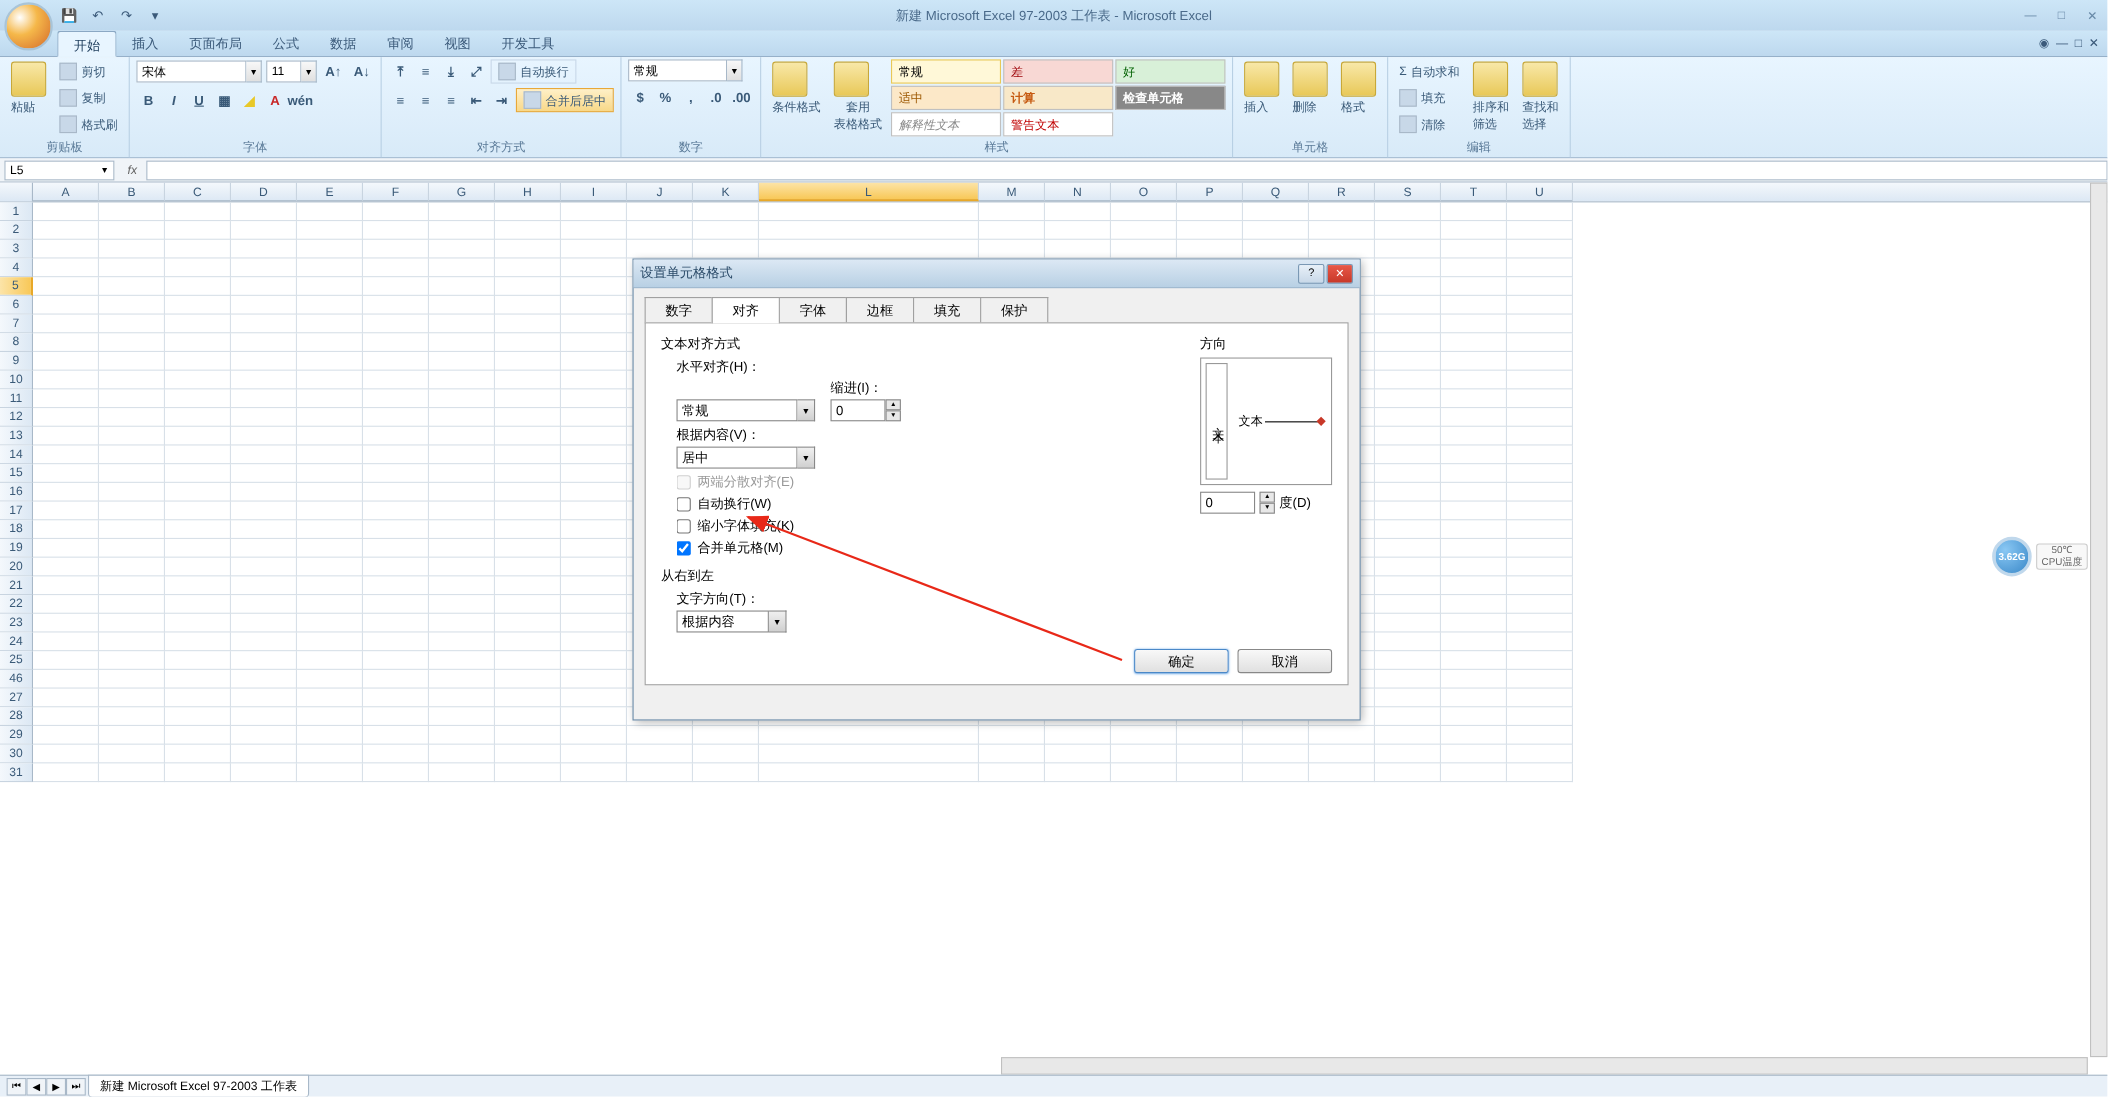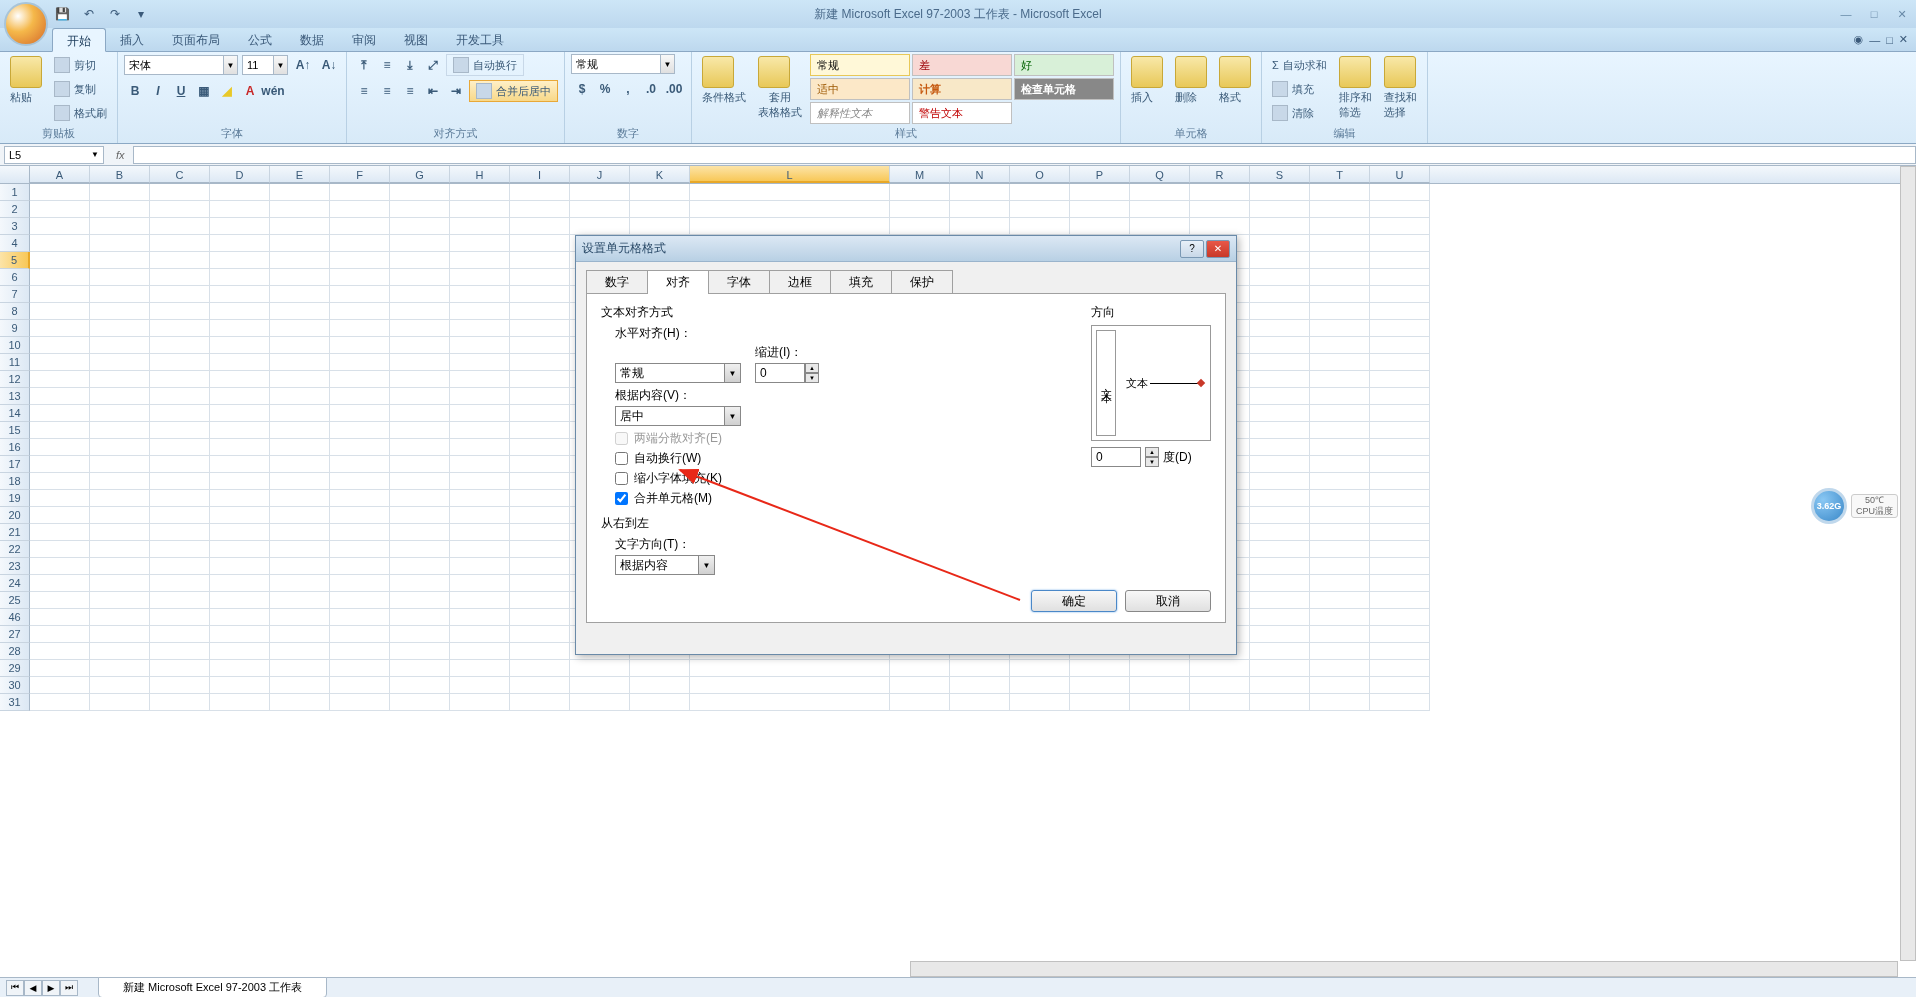--- a/index.html
+++ b/index.html
@@ -97,21 +97,21 @@
 .dlg-btn { width: 86px; height: 22px; border: 1px solid #888; background: linear-gradient(#f8f8f8,#e0e0e0); font-size: 12px; border-radius: 3px; }
 .dlg-btn.primary { border: 1px solid #4a88c8; box-shadow: 0 0 2px #6aa8e8; }
 
 
 .arrow { position: absolute; pointer-events: none; }
 
 
 .sheet-tabs { position: absolute; bottom: 0; left: 0; right: 0; height: 20px; background: #e8f0f8; border-top: 1px solid #a8b8c8; display: flex; align-items: center; font-size: 11px; padding-left: 6px; }
 .sheet-nav { display: flex; gap: 0; }
 .sheet-nav-btn { width: 18px; height: 16px; border: 1px solid #a8b8c8; background: #f0f4f8; font-size: 9px; display: flex; align-items: center; justify-content: center; }
-.sheet-tab { padding: 2px 24px; border: 1px solid #a8b8c8; background: #fff; margin-left: 20px; border-radius: 0 0 4px 4px; }
+.sheet-tab { padding: 2px 10px; border: 1px solid #a8b8c8; background: #fff; margin-left: 2px; border-radius: 0 0 4px 4px; }
 
 
 .gauge { position: absolute; top: 488px; right: 18px; display: flex; align-items: center; gap: 4px; }
 .gauge-circle { width: 36px; height: 36px; border-radius: 50%; background: radial-gradient(circle at 30% 30%, #8ac8f4, #3a88c8); border: 3px solid #c0d8ec; display: flex; align-items: center; justify-content: center; font-size: 9px; color: #fff; font-weight: bold; }
 .gauge-label { font-size: 9px; color: #666; border: 1px solid #ccc; padding: 0 4px; background: #f8f8f8; border-radius: 3px; text-align: center; line-height: 1.2; }
 
 .scrollbar-h { position: absolute; bottom: 20px; left: 910px; right: 18px; height: 16px; background: #e8e8e8; border: 1px solid #c0c0c0; }
 .scrollbar-v { position: absolute; top: 166px; right: 0; bottom: 36px; width: 16px; background: #e8e8e8; border: 1px solid #c0c0c0; }
 </style>
 </head>

